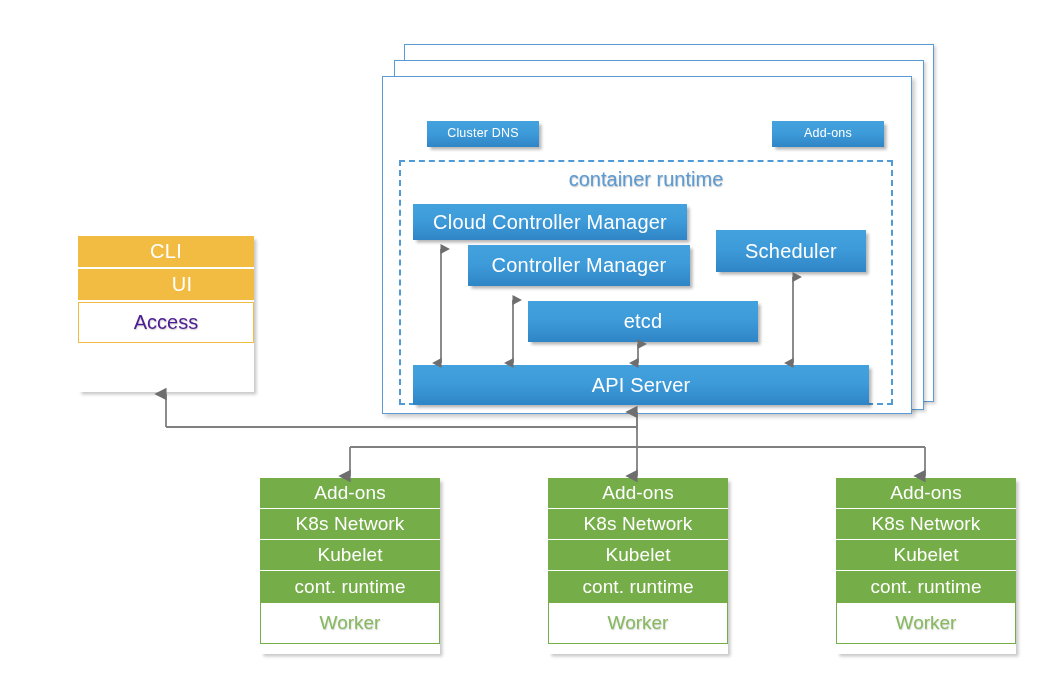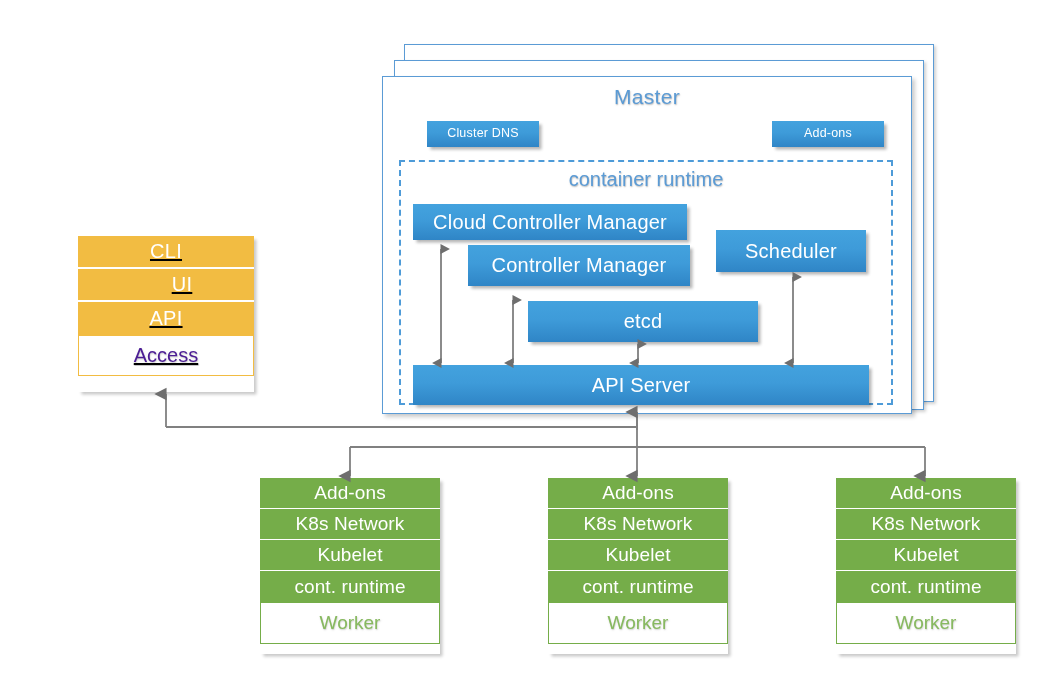--- a/index.html
+++ b/index.html
@@ -69,21 +69,20 @@
     margin-left: 14px;
   }
   .bluebox.big {
     font-size: 20px;
     letter-spacing: 0.2px;
   }
 
   
   .access-wrap {
     box-shadow: 2.5px 2.5px 3px rgba(0,0,0,0.22);
-    text-decoration: underline;
   }
   .orange-row {
     background: #F2BC42;
     color: #ffffff;
     font-size: 20px;
     display: flex;
     align-items: center;
     justify-content: center;
     border-bottom: 2px solid #ffffff;
     box-sizing: border-box;
@@ -141,21 +140,20 @@
 </head>
 <body>
 
 <div id="canvas">
 
   <div class="abs master-panel-back" style="left:404px; top:44px; width:528px; height:356px;"></div>
   <div class="abs master-panel-back" style="left:394px; top:60px; width:528px; height:348px;"></div>
 
   <div class="abs master-panel" style="left:382px; top:76px; width:528px; height:336px;">
 
-    <div class="abs master-title" style="left:0; top:8px;">Master</div>
 
     <div class="abs bluebox small" style="left:30px; top:44px; width:112px; height:26px;">
       <span>Cluster DNS</span>
     </div>
 
     <div class="abs bluebox small" style="left:375px; top:44px; width:112px; height:26px;">
       <span>Add-ons</span>
     </div>
 
     <div class="abs runtime-box" style="left:16px; top:83px; width:490px; height:241px;">
@@ -204,23 +202,20 @@
     </svg>
   </div>
 
   <div class="abs access-wrap" style="left:78px; top:236px; width:176px; height:156px;">
     <div class="orange-row" style="height:33px;">
       <span>CLI</span>
     </div>
     <div class="orange-row" style="height:33px;padding-left:32px;">
       <span>UI</span>
     </div>
-    <div class="orange-row" style="height:33px; border-bottom:none;">
-      <span>API</span>
-    </div>
     <div class="orange-foot" style="height:41px;">
       <span>Access</span>
     </div>
   </div>
 
   <div class="abs worker-wrap" style="left:260px; top:478px; width:180px; height:176px;">
     <div class="green-row" style="height:31px;">
       <span>Add-ons</span>
     </div>
     <div class="green-row" style="height:31px;">

